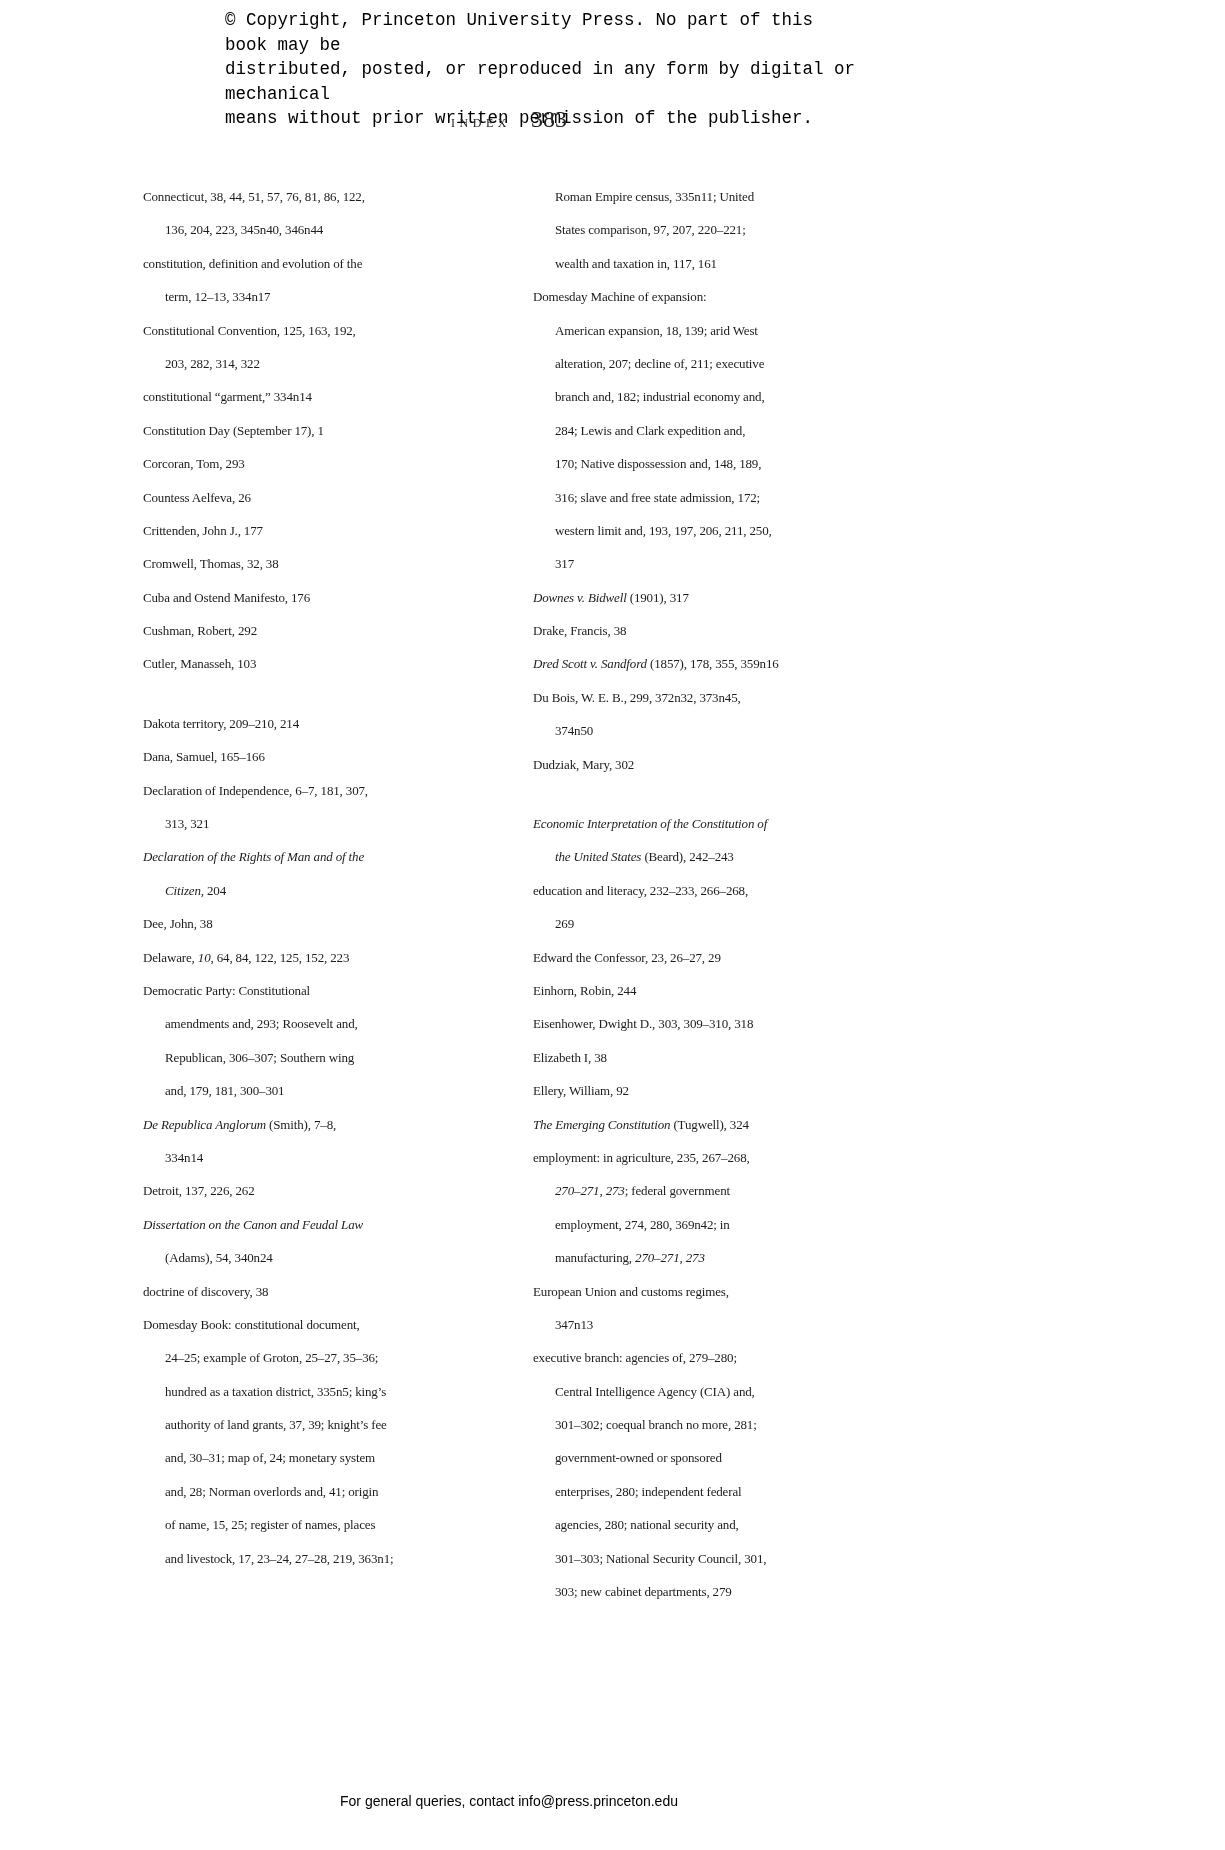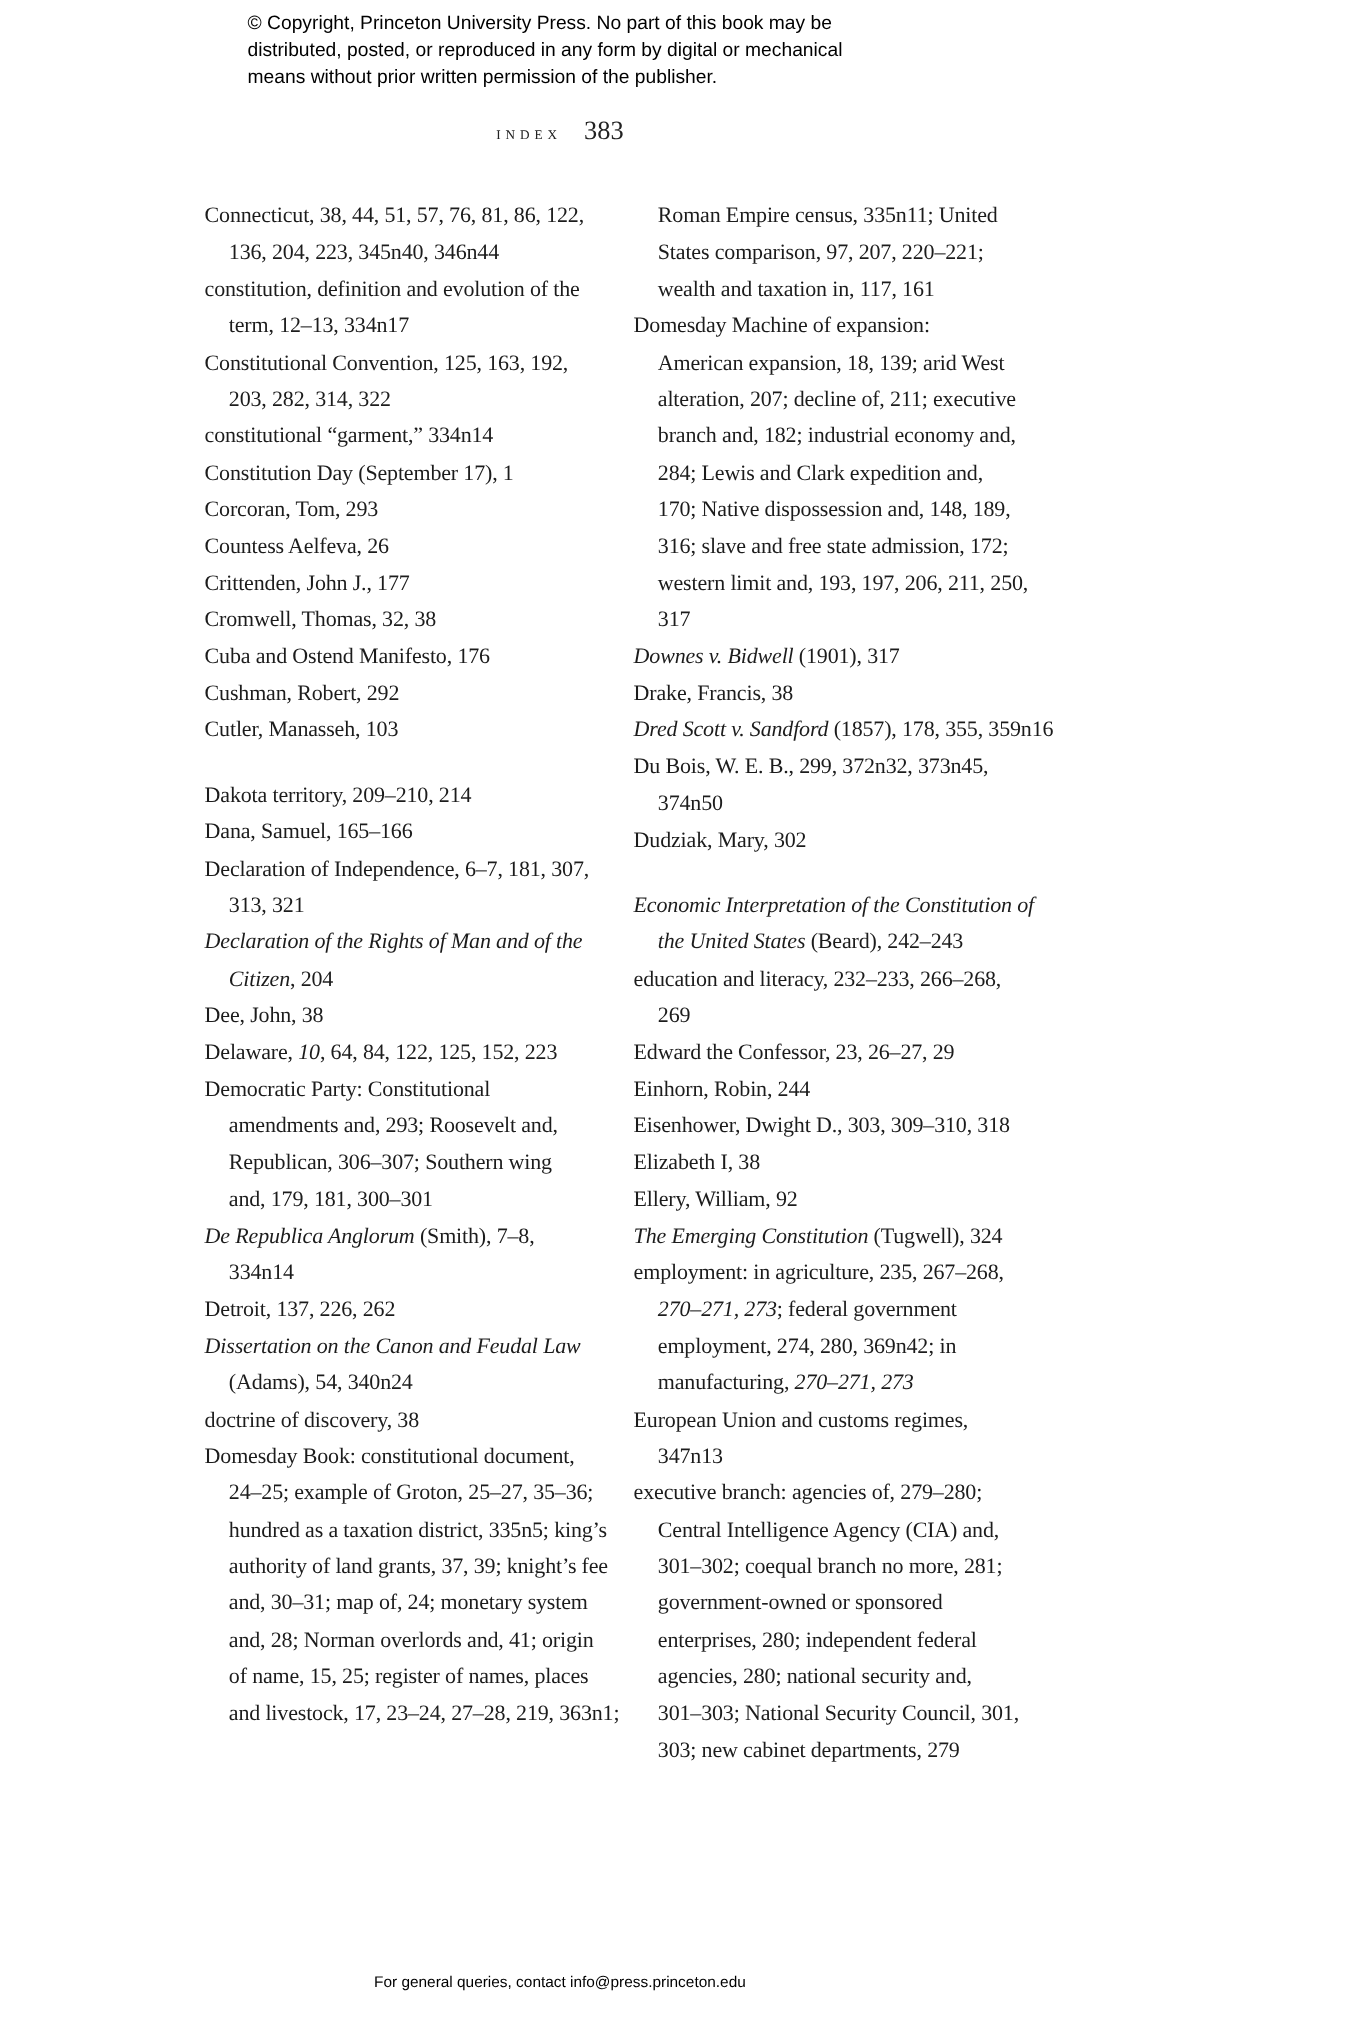--- a/index.html
+++ b/index.html
@@ -5,39 +5,38 @@
   html,body{margin:0;padding:0;}
   body{
     width:1225px;height:1850px;
     background:#ffffff;
     position:relative;
     color:#1c1c1c;
     font-family:"Liberation Serif", serif;
   }
   .copyright{
     position:absolute;left:225px;top:8px;width:640px;
-    font-family:Liberation Sans, sans-serif;
+    font-family:Liberation Mono, monospace;
     font-size:17.5px;line-height:24.5px;color:#000;
   }
   .page-header{
     position:absolute;left:143px;top:106px;width:732px;
     text-align:center;
   }
   .page-header .idx{
     font-size:12px;letter-spacing:4.5px;color:#222;
   }
   .page-header .pno{
     font-size:24px;margin-left:20px;color:#222;
   }
   .col{
     position:absolute;top:180px;
-    font-size:20px;line-height:33.4px;
+    font-size:13px;line-height:33.4px;
     letter-spacing:-0.15px;
     white-space:nowrap;
-    margin-left:43px;
   }
   .col-left{left:143px;width:340px;}
   .col-right{left:533px;width:345px;}
   .iline{height:33.4px;}
   .iline.cont{padding-left:22px;}
   .iline.gap{margin-top:26px;}
   .it{font-style:italic;}
   .footer{
     position:absolute;left:143px;top:1793px;width:732px;
     text-align:center;

